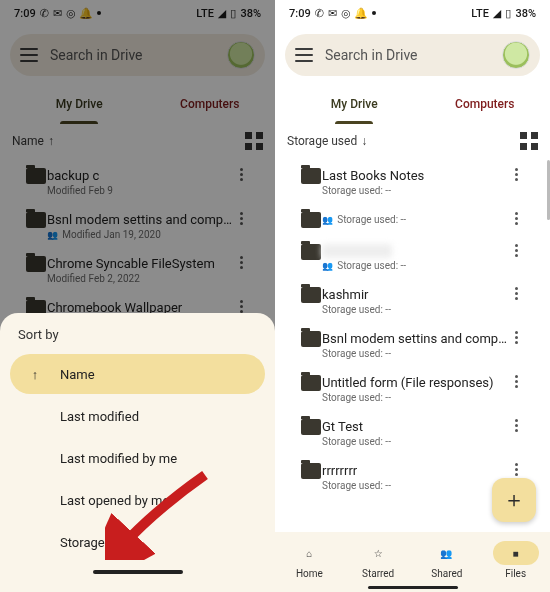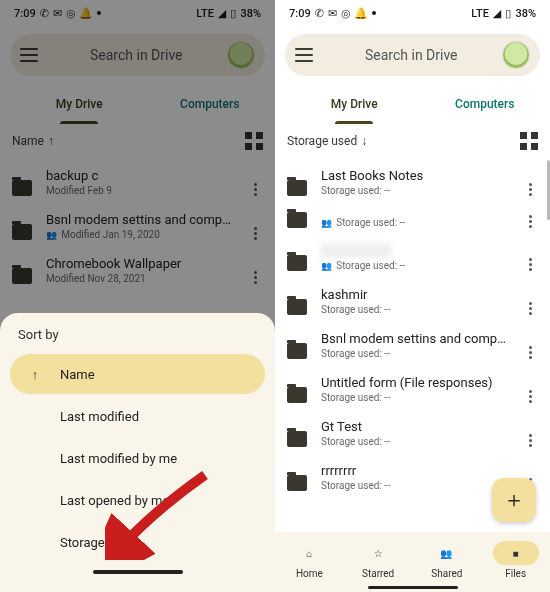--- a/index.html
+++ b/index.html
@@ -7,35 +7,35 @@
   .pane { width: 275px; height: 592px; position: relative; background: #fff; overflow: hidden; }
   .pane.left .dim { position: absolute; inset: 0; background: rgba(0,0,0,.45); z-index: 5; height: 340px; }
   
   .status { height: 26px; display: flex; align-items: center; justify-content: space-between; padding: 0 14px; font-size: 11px; font-weight: 500; color: #1a1a1a; }
   .status .sl, .status .sr { display: flex; align-items: center; gap: 4px; }
   .status .dot { width: 4px; height: 4px; border-radius: 50%; background: #1a1a1a; }
   
   .search { margin: 8px 10px; height: 42px; border-radius: 21px; background: #f2ece1; display: flex; align-items: center; padding: 0 10px; gap: 12px; }
   .hamb { width: 18px; height: 14px; display:flex; flex-direction:column; justify-content:space-between;}
   .hamb span{height:2px;background:#3c3c3c;border-radius:1px;}
-  .search-text { flex: 1; font-size: 14px; color: #555; margin-left: 40px; }
+  .search-text { flex: 1; font-size: 14px; color: #555; }
   .avatar { width: 28px; height: 28px; border-radius: 50%; background: radial-gradient(circle at 50% 45%, #cfe8a3 0 55%, #9bbf5c 60% 100%); border:1px solid #ddd;}
   
   .tabs { display: flex; height: 40px; }
-  .tab { flex: 1; display: flex; align-items: center; justify-content: center; font-size: 12px; font-weight: 500; color: #0f766e; position: relative; }
+  .tab { flex: 1; display: flex; align-items: center; justify-content: center; font-size: 12px; font-weight: 500; color: #7f1d1d; position: relative; }
   .tab.active { color: #3a3a1f; margin-left: 14px; }
   .tab.active::after { content: ""; position: absolute; bottom: 0; width: 38px; height: 3px; background: #4a4421; border-radius: 3px 3px 0 0; }
   
   .sortrow { display: flex; align-items: center; padding: 8px 12px; font-size: 12px; color: #3a3a3a; }
   .sortrow .lbl { margin-right: 4px; }
   .sortrow .spacer { flex: 1; }
   .gridicon { width: 18px; height: 18px; }
   
   .files { padding: 2px 0; }
-  .file { display: flex; align-items: flex-end; padding: 8px 12px; gap: 14px; }
+  .file { display: flex; align-items: flex-start; padding: 8px 26px; gap: 1px; }
   .fico { width: 20px; height: 16px; background: #3a372f; border-radius: 2px; position: relative; }
   .fico::before { content:""; position:absolute; top:-3px; left:0; width:9px; height:3px; background:#3a372f; border-radius:1px 1px 0 0;}
   .finfo { flex: 1; min-width: 0; }
   .fname { font-size: 13px; color: #222; white-space: nowrap; overflow: hidden; text-overflow: ellipsis; }
   .fname.blur { filter: blur(3px); background:#eee; color:transparent; height:14px; width:70px; border-radius:2px;}
   .fsub { font-size: 10px; color: #6a6a6a; margin-top: 2px; display:flex; align-items:center; gap:4px;}
   .shared-ic{ font-size:9px;}
   .more { width: 16px; display:flex; flex-direction:column; align-items:center; gap:2px;}
   .more span{width:3px;height:3px;border-radius:50%;background:#555;}
   
@@ -131,20 +131,34 @@
     </div>
     <div class="more">
           <span></span>
           <span></span>
           <span></span>
         </div>
   </div>
       <div class="file">
     <div class="fico"></div>
     <div class="finfo">
+      <div class="fname">Chrome Syncable FileSystem</div>
+      <div class="fsub">
+            <span>Modified Feb 2, 2022</span>
+          </div>
+    </div>
+    <div class="more">
+          <span></span>
+          <span></span>
+          <span></span>
+        </div>
+  </div>
+      <div class="file">
+    <div class="fico"></div>
+    <div class="finfo">
       <div class="fname">Chromebook Wallpaper</div>
       <div class="fsub">
             <span>Modified Nov 28, 2021</span>
           </div>
     </div>
     <div class="more">
           <span></span>
           <span></span>
           <span></span>
         </div>

